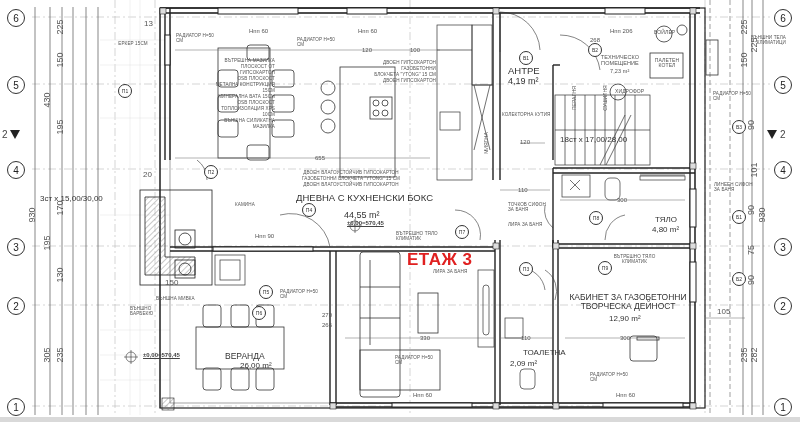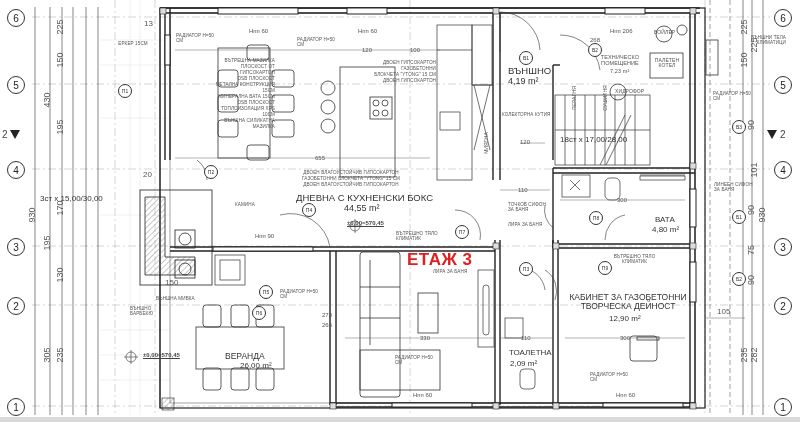--- a/index.html
+++ b/index.html
@@ -329,35 +329,35 @@
 <div class="vdim" style="left:746px;top:245px">75</div>
 <div class="vdim" style="left:746px;top:275px">90</div>
 <div class="vdim" style="left:736px;top:350px">235</div>
 <div class="vdim" style="left:746px;top:40px">225</div>
 <div class="vdim" style="left:746px;top:350px">282</div>
 
 <div class="lbl" style="left:40px;top:195px;font-size:8px;color:#333">3ст x 15,00/30,00</div>
 <div class="lbl" style="left:560px;top:136px;font-size:8px;color:#333">18ст x 17,00/28,00</div>
 
 <div class="lbl room" style="left:296px;top:193px">ДНЕВНА С КУХНЕНСКИ БОКС</div>
-<div class="lbl area" style="left:344px;top:204px">44,55 m²</div>
-
-<div class="lbl room" style="left:508px;top:66px">ВЪНШНО</div>
+<div class="lbl area" style="left:344px;top:211px">44,55 m²</div>
+
+<div class="lbl room" style="left:508px;top:66px">АНТРЕ</div>
 <div class="lbl area" style="left:508px;top:77px">4,19 m²</div>
 
 <div class="lbl note" style="left:600px;top:55px;width:40px;white-space:normal;text-align:center;font-size:5.5px">ТЕХНИЧЕСКО ПОМЕЩЕНИЕ</div>
 <div class="lbl note" style="left:610px;top:69px;font-size:5.5px">7,23 m²</div>
 
-<div class="lbl room" style="left:655px;top:216px;font-size:8px">ВАТА</div>
+<div class="lbl room" style="left:655px;top:216px;font-size:8px">ТЯЛО</div>
 <div class="lbl area" style="left:652px;top:226px;font-size:8px">4,80 m²</div>
 
 <div class="lbl room" style="left:558px;top:293px;width:140px;white-space:normal;font-size:8.5px;line-height:1.05">КАБИНЕТ ЗА ГАЗОБЕТОННИ ТВОРЧЕСКА ДЕЙНОСТ</div>
 <div class="lbl area" style="left:609px;top:315px;font-size:8px">12,90 m²</div>
 
-<div class="lbl room" style="left:509px;top:349px;font-size:8px">ТОАЛЕТНА</div>
+<div class="lbl room" style="left:523px;top:349px;font-size:8px">ТОАЛЕТНА</div>
 <div class="lbl area" style="left:510px;top:360px;font-size:8px">2,09 m²</div>
 
 <div class="lbl room" style="left:225px;top:352px;font-size:8.5px">ВЕРАНДА</div>
 <div class="lbl area" style="left:240px;top:362px;font-size:8px">26,00 m²</div>
 
 <div class="lbl" style="left:347px;top:220px;font-size:6px;font-weight:bold;text-decoration:underline">±0,00=570,45</div>
 <div class="lbl" style="left:143px;top:352px;font-size:6px;font-weight:bold;text-decoration:underline">±0,00=570,45</div>
 
 <div class="title" style="left:407px;top:250px">ЕТАЖ 3</div>
 

